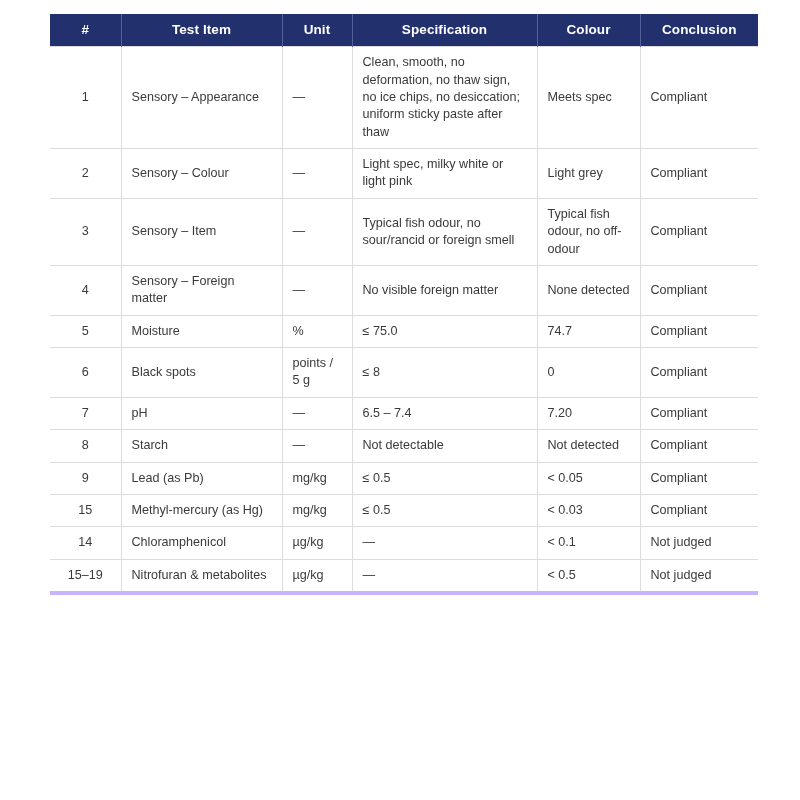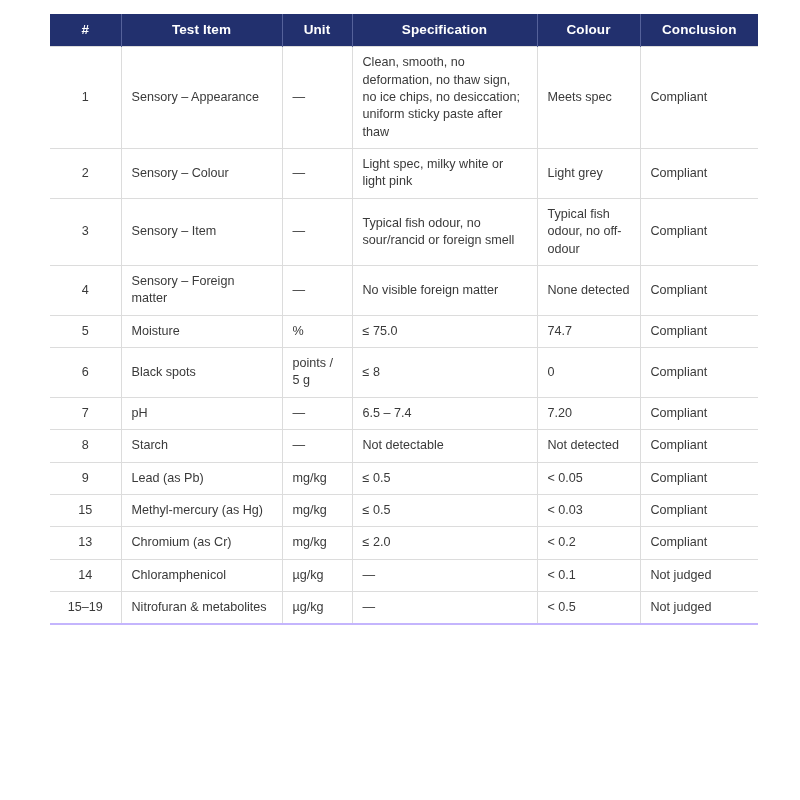--- a/index.html
+++ b/index.html
@@ -69,21 +69,21 @@
     border-top: 1px solid #dcdcdc;
     border-right: 1px solid #dcdcdc;
     padding: 7px 10px;
     vertical-align: middle;
     line-height: 1.38;
   }
   table.report-table tbody td:last-child {
     border-right: none;
   }
   table.report-table tbody tr:last-child td {
-    border-bottom: 2px solid #c4b5fd;
+    border-bottom: 4px solid #c4b5fd;
   }
 
   td.cell-num {
     text-align: center;
     padding-left: 2px;
     padding-right: 2px;
     white-space: nowrap;
   }
   td.cell-item { }
   td.cell-unit { }
@@ -190,28 +190,20 @@
           </tr>
           <tr>
             <td class="cell-num">15</td>
             <td class="cell-item">Methyl-mercury (as Hg)</td>
             <td class="cell-unit">mg/kg</td>
             <td class="cell-spec">≤ 0.5</td>
             <td class="cell-result">&lt; 0.03</td>
             <td class="cell-conclusion">Compliant</td>
           </tr>
           <tr>
-            <td class="cell-num">13</td>
-            <td class="cell-item">Chromium (as Cr)</td>
-            <td class="cell-unit">mg/kg</td>
-            <td class="cell-spec">≤ 2.0</td>
-            <td class="cell-result">&lt; 0.2</td>
-            <td class="cell-conclusion">Compliant</td>
-          </tr>
-          <tr>
             <td class="cell-num">14</td>
             <td class="cell-item">Chloramphenicol</td>
             <td class="cell-unit">µg/kg</td>
             <td class="cell-spec">—</td>
             <td class="cell-result">&lt; 0.1</td>
             <td class="cell-conclusion">Not judged</td>
           </tr>
           <tr>
             <td class="cell-num">15–19</td>
             <td class="cell-item">Nitrofuran &amp; metabolites</td>

